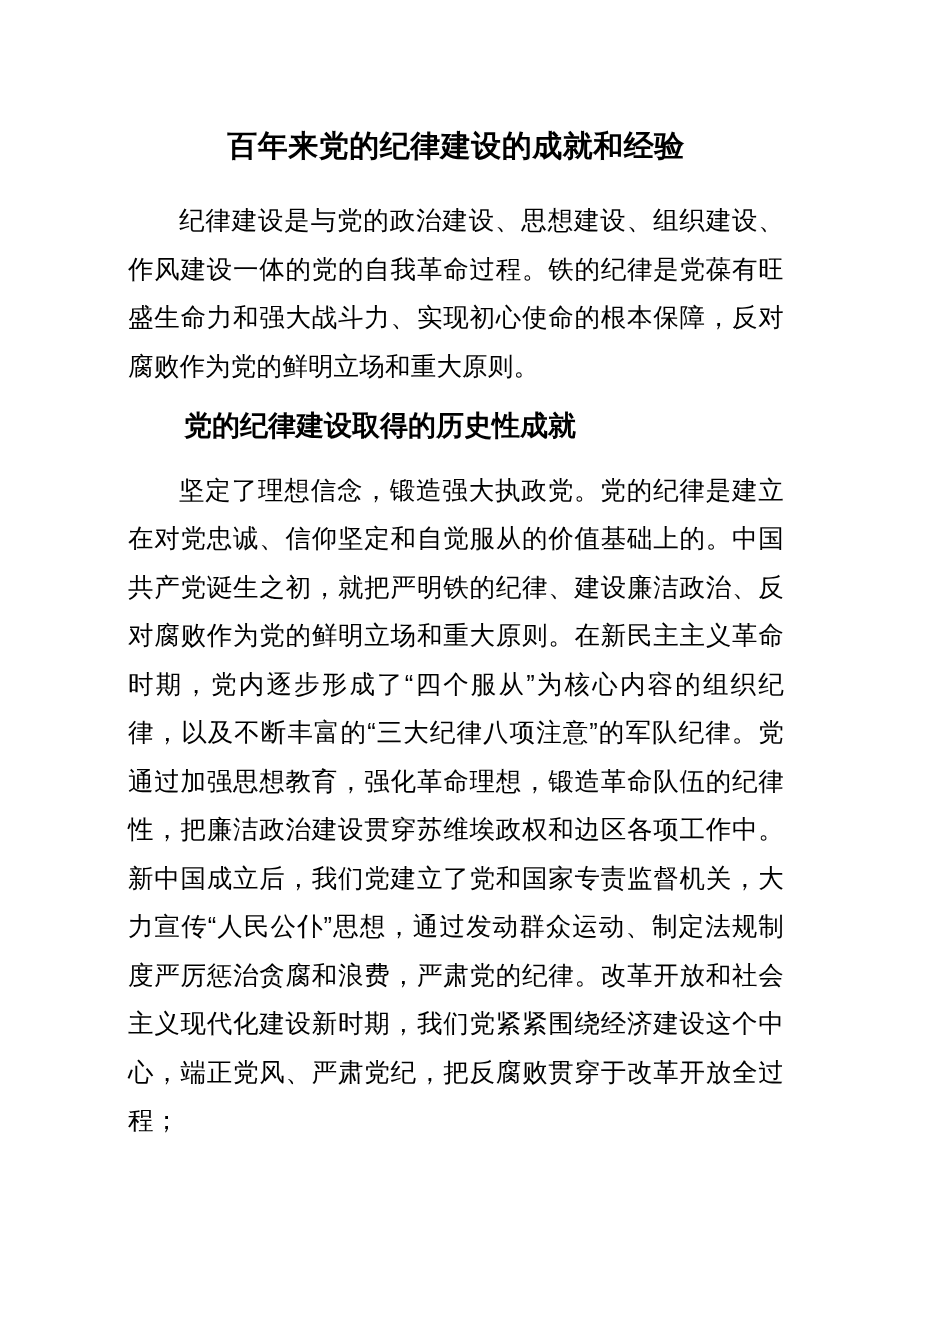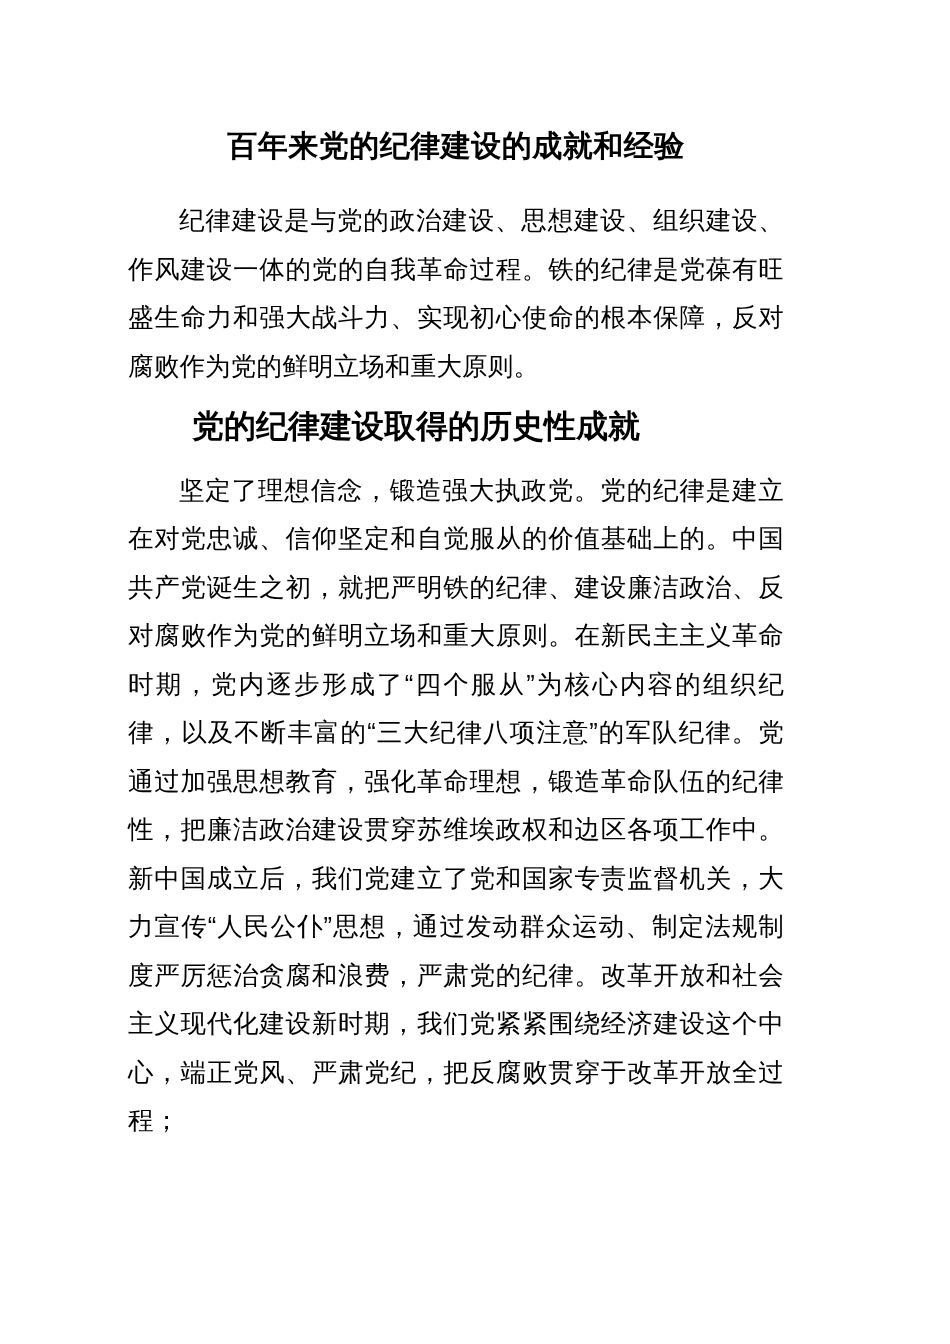--- a/index.html
+++ b/index.html
@@ -34,21 +34,21 @@
     font-size: 25.5px;
     line-height: 48.5px;
     text-align: justify;
     text-justify: inter-ideograph;
     text-indent: 2em;
     word-break: break-all;
     letter-spacing: 0.2px;
   }
   .section-heading {
     margin: 12px 0 15px 0;
-    font-size: 32px;
+    font-size: 28px;
     line-height: 48.5px;
     font-weight: 700;
     text-indent: 2em;
   }
 </style>
 </head>
 <body>
 
 <div class="page">
   <h1 class="doc-title">百年来党的纪律建设的成就和经验</h1>

